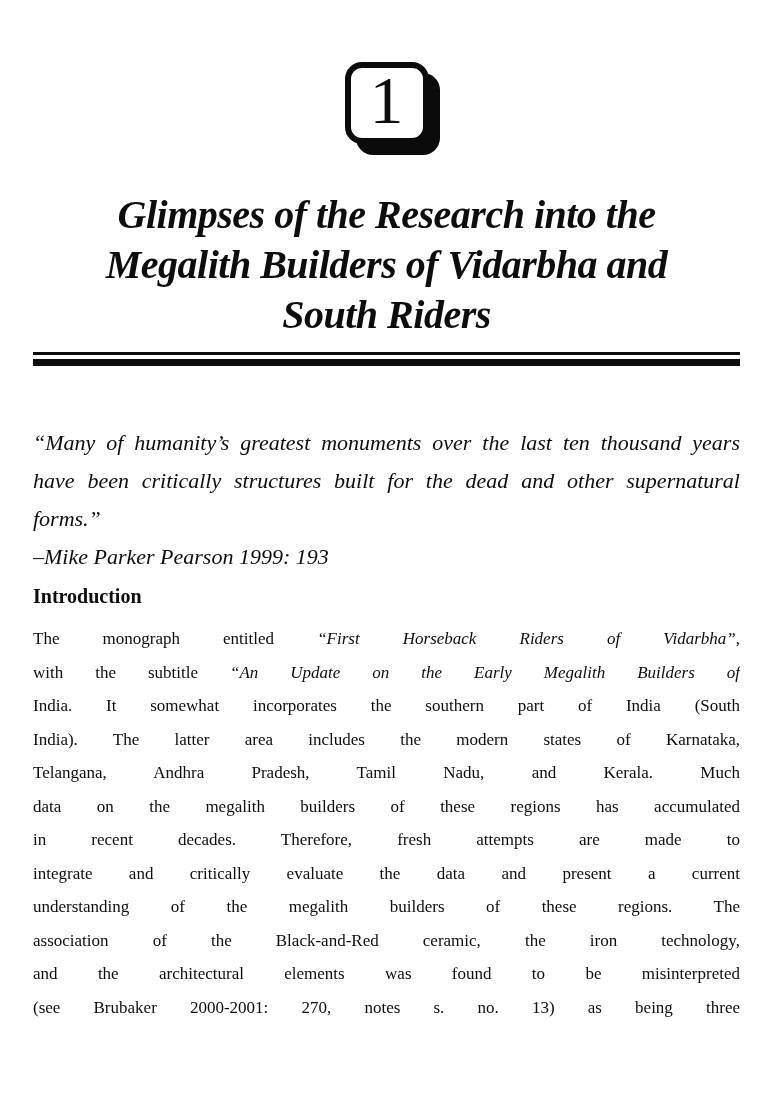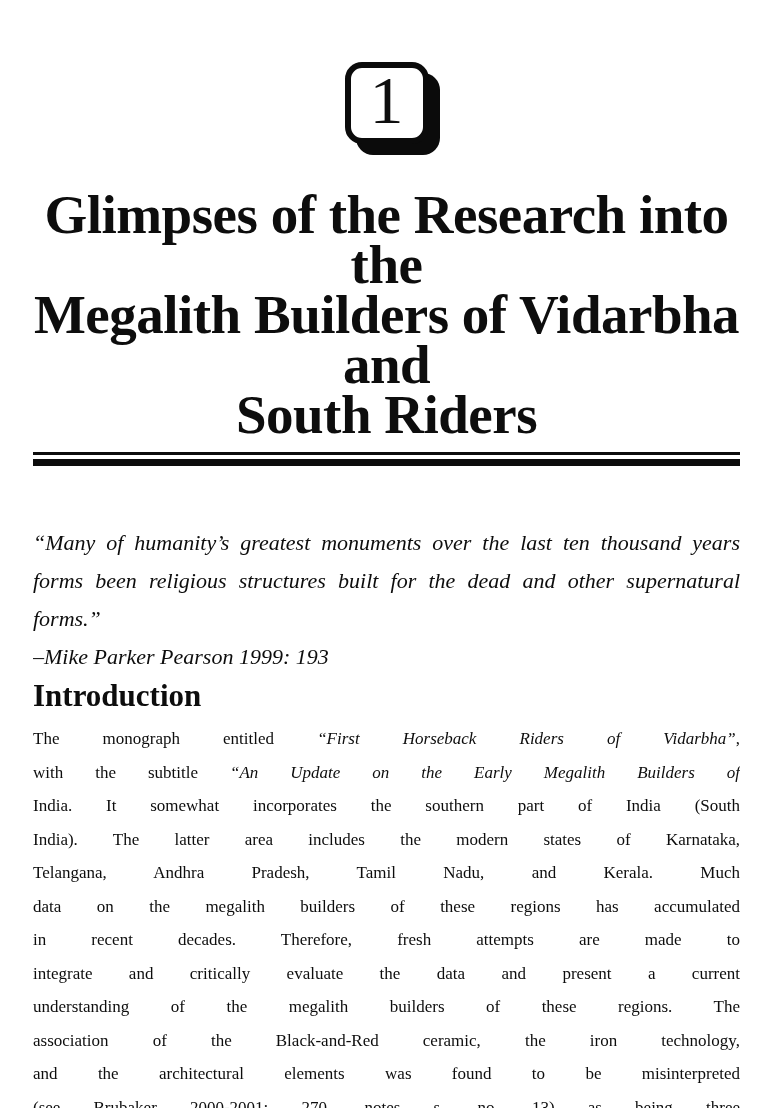--- a/index.html
+++ b/index.html
@@ -28,39 +28,40 @@
     border-radius: 17px;
     background: #ffffff;
     box-shadow: 11px 11px 0 0 #0b0b0b;
     font-size: 68px;
     font-weight: normal;
     padding-bottom: 6px;
   }
   
   .title {
     margin: 46px 0 0 0;
-    font-size: 55px;
+    font-size: 40px;
     font-weight: bold;
     line-height: 50px;
     text-align: center;
     letter-spacing: -0.5px;
+    font-style: italic;
   }
   
   .rule-thin  { height: 3px; background: #0c0c0c; margin-top: 12px; }
   .rule-thick { height: 7px; background: #0c0c0c; margin-top: 4px; }
   
   .epigraph {
     margin-top: 58px;
     font-size: 22px;
     line-height: 38px;
   }
   
   .heading {
     margin: 4px 0 0 0;
-    font-size: 31px;
+    font-size: 20px;
     font-weight: bold;
     line-height: 32px;
   }
   
   .body-par {
     margin-top: 10px;
     font-size: 17px;
     line-height: 33.5px;
     word-spacing: -0.3px;
   }
@@ -84,21 +85,21 @@
     <div class="title-line">Glimpses of the Research into the</div>
     <div class="title-line">Megalith Builders of Vidarbha and</div>
     <div class="title-line">South Riders</div>
   </h1>
 
   <div class="rule-thin"></div>
   <div class="rule-thick"></div>
 
   <div class="epigraph">
       <div class="tline just"><span class="it">“Many of humanity’s greatest monuments over the last ten thousand years</span></div>
-      <div class="tline just"><span class="it">forms been religious structures built for the dead and other supernatural</span></div>
+      <div class="tline just"><span class="it">have been critically structures built for the dead and other supernatural</span></div>
       <div class="tline"><span class="it">forms.”</span></div>
       <div class="tline"><span class="it">–Mike Parker Pearson 1999: 193</span></div>
     </div>
 
   <h2 class="heading">Introduction</h2>
 
   <div class="body-par">
       <div class="tline just"><span>The monograph entitled </span><span class="it">“First Horseback Riders of Vidarbha”</span><span>,</span></div>
       <div class="tline just"><span>with the subtitle </span><span class="it">“An Update on the Early Megalith Builders of</span></div>
       <div class="tline just"><span>India. It somewhat incorporates the southern part of India (South</span></div>

